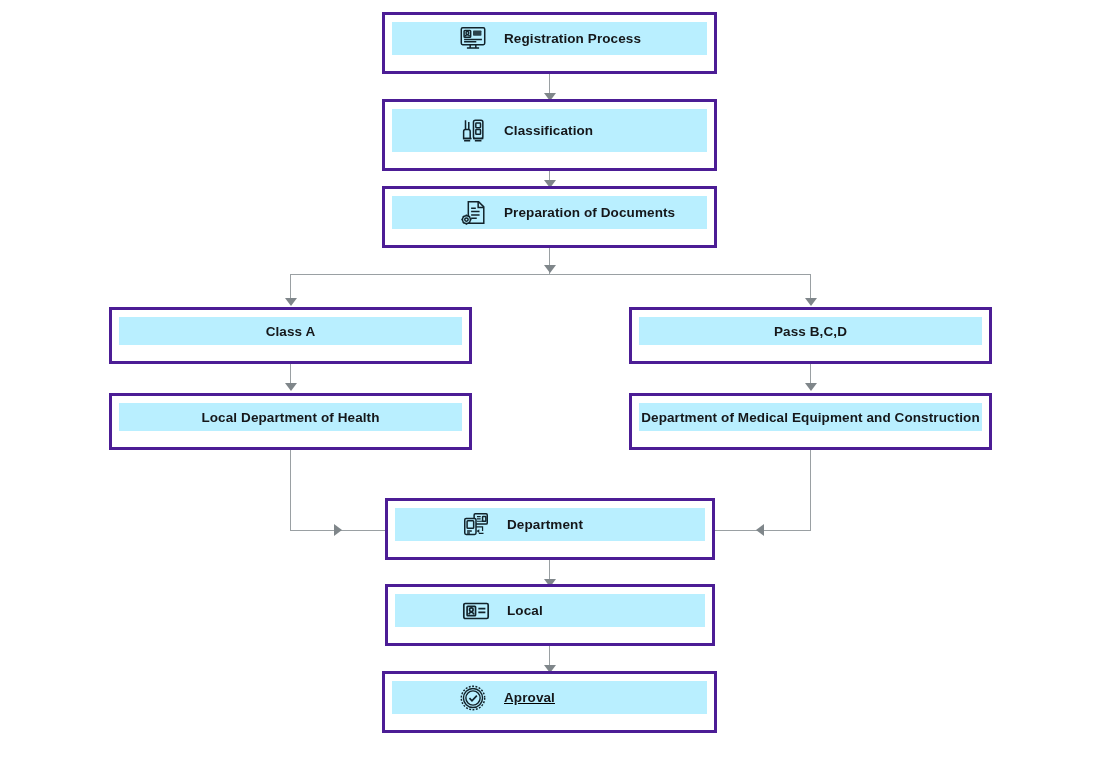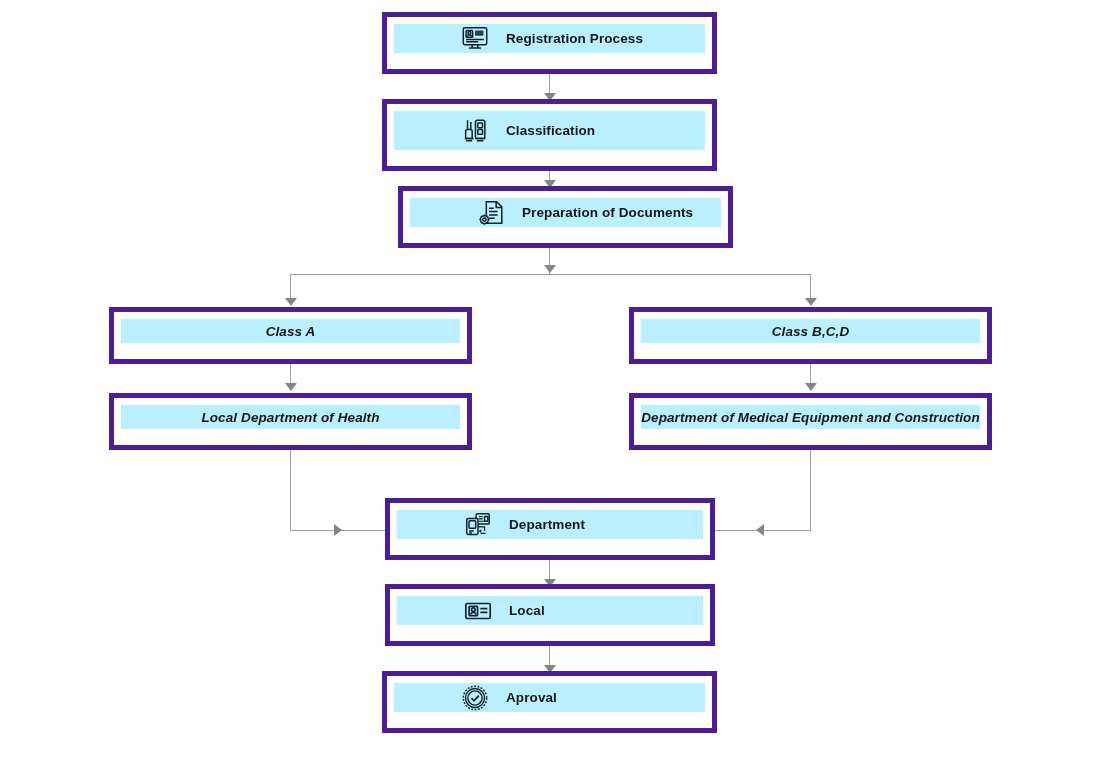--- a/index.html
+++ b/index.html
@@ -16,21 +16,21 @@
     height: 757px;
     background: #ffffff;
     overflow: hidden;
   }
 
   
   .node {
     position: absolute;
     box-sizing: border-box;
     background: #ffffff;
-    border: 5px solid #4c1d95;
+    border: 3px solid #4c1d95;
     padding: 7px 7px 16px 7px;
   }
   .node .fill {
     box-sizing: border-box;
     width: 100%;
     height: 100%;
     background: #b9efff;
     display: flex;
     align-items: center;
   }
@@ -52,21 +52,20 @@
   }
   .node .label {
     font-size: 13.5px;
     font-weight: bold;
     color: #15171a;
     letter-spacing: 0.1px;
     white-space: nowrap;
   }
   .node.centered .label {
     text-align: center;
-    font-style: italic;
   }
 
   
   .ln-v {
     position: absolute;
     width: 1px;
     background: #9aa0a3;
   }
   .ln-h {
     position: absolute;
@@ -167,21 +166,21 @@
           <rect x="19" y="7.5" width="5" height="5" rx="0.7"></rect>
           <rect x="19" y="14.5" width="5" height="5" rx="0.7"></rect>
           <path d="M5.5 24h9M16 24h11"></path>
           <path d="M6.5 26.5h6.5M18 26.5h7"></path>
         </svg>
       </span>
       <span class="label">Classification</span>
     </div>
   </div>
 
-  <div class="node" style="left:398px; top:186px; width:335px; height:62px;">
+  <div class="node" style="left:382px; top:186px; width:335px; height:62px;">
     <div class="fill">
       <span class="icon-wrap">
         <svg width="30" height="30" viewBox="0 0 32 32" fill="none" stroke="#12232b" stroke-width="1.6">
           <path d="M11 4h11l5.5 5.5V27H11z"></path>
           <path d="M21.5 4v6h6"></path>
           <path d="M14 11h5M14 14.5h9M14 18h9M14 21.5h6"></path>
           <circle cx="9" cy="23" r="4.2" fill="#b9efff"></circle>
           <circle cx="9" cy="23" r="1.8"></circle>
           <path d="M9 17.6v1.4M9 27v1.4M3.6 23H5M13 23h1.4M5.2 19.2l1 1M11.8 25.8l1 1M12.8 19.2l-1 1M6.2 25.8l-1 1"></path>
         </svg>
@@ -191,21 +190,21 @@
   </div>
 
   <div class="node centered" style="left:109px; top:307px; width:363px; height:57px;">
     <div class="fill">
       <span class="label">Class A</span>
     </div>
   </div>
 
   <div class="node centered" style="left:629px; top:307px; width:363px; height:57px;">
     <div class="fill">
-      <span class="label">Class B,C,D</span>
+      <span class="label">Pass B,C,D</span>
     </div>
   </div>
 
   <div class="node centered" style="left:109px; top:393px; width:363px; height:57px;">
     <div class="fill">
       <span class="label">Local Department of Health</span>
     </div>
   </div>
 
   <div class="node centered" style="left:629px; top:393px; width:363px; height:57px;">
@@ -240,21 +239,21 @@
           <rect x="6.5" y="11" width="9" height="10" rx="0.8"></rect>
           <circle cx="11" cy="14.6" r="1.9"></circle>
           <path d="M8.2 19.6c.5-1.5 1.6-2.3 2.8-2.3s2.3.8 2.8 2.3"></path>
           <path d="M18.5 13.5h7.5M18.5 17.5h7.5"></path>
         </svg>
       </span>
       <span class="label">Local</span>
     </div>
   </div>
 
-  <div class="node" style="left:382px; top:671px; width:335px; height:62px;">
+  <div class="node" style="left:382px; top:671px; width:335px; height:62px;text-decoration:underline;">
     <div class="fill">
       <span class="icon-wrap">
         <svg width="30" height="30" viewBox="0 0 32 32" fill="none" stroke="#12232b" stroke-width="1.5">
           <circle cx="16" cy="16" r="12.5" stroke-dasharray="2 1.6"></circle>
           <circle cx="16" cy="16" r="10.2"></circle>
           <circle cx="16" cy="16" r="7.6"></circle>
           <path d="M12.2 16.2l2.7 2.8 5.2-5.6" stroke-width="1.8"></path>
         </svg>
       </span>
       <span class="label">Aproval</span>

